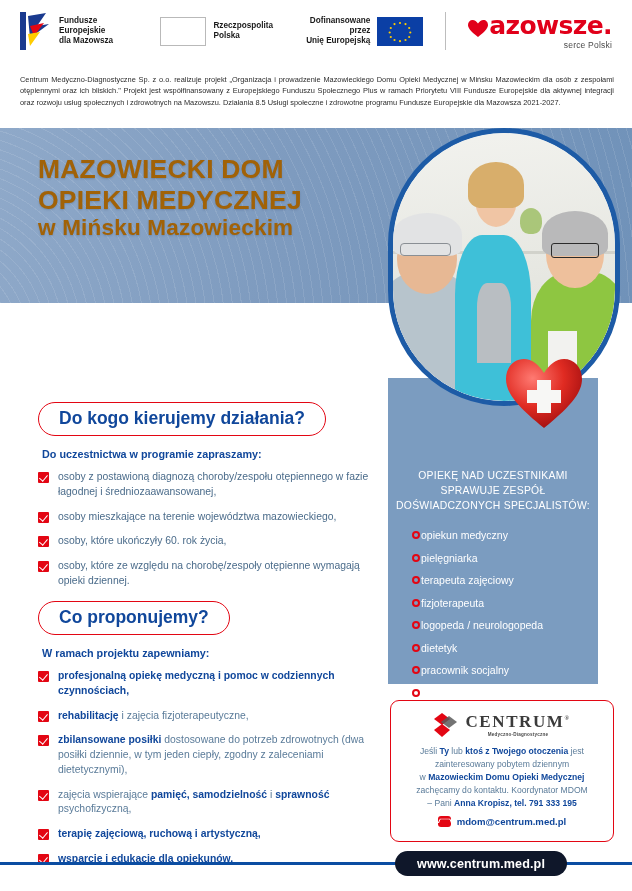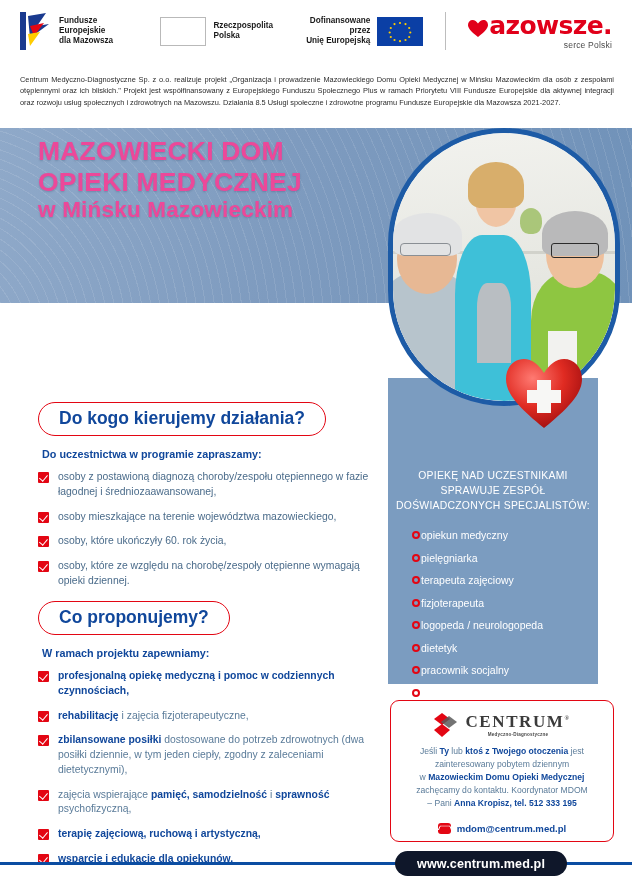--- a/index.html
+++ b/index.html
@@ -44,22 +44,22 @@
     background: linear-gradient(100deg, #8fa9c9 0%, #7e9bbf 45%, #7092b9 100%);
     overflow: hidden;
   }
   .hero::after {
     content:""; position:absolute; inset:0;
     background:
       repeating-radial-gradient(circle at -10% 120%, rgba(255,255,255,.12) 0 1px, rgba(255,255,255,0) 1px 9px);
     opacity:.85;
   }
   .hero-title {
-    position: absolute; top: 136px; left: 38px; z-index: 5;
-    color: #ec4899; font-weight: 800; font-size: 26.5px; line-height: 1.16;
+    position: absolute; top: 154px; left: 38px; z-index: 5;
+    color: #a16207; font-weight: 800; font-size: 26.5px; line-height: 1.16;
     letter-spacing: .2px; text-shadow: 0 1px 2px rgba(40,60,90,.25);
   }
   .hero-title .l3 { font-size: 22.5px; font-weight: 700; }
 
   
   .red-band {
     position: absolute; top: 303px; left: 0; width: 632px; height: 75px;
     background: #e30613;
   }
   .red-band .inner {
@@ -141,21 +141,21 @@
     padding: 9px 10px; text-align: center;
   }
   .cc-logo { display:flex; align-items:center; justify-content:center; gap:2px; margin: 2px 0 7px; }
   .cc-diamonds { width: 30px; height: 26px; position: relative; }
   .cc-name { font-family: "Liberation Serif", serif; font-weight: 700; font-size: 17px;
              letter-spacing: 1.6px; color: #3b3b3b; line-height: 1; position: relative; }
   .cc-reg { font-size: 6px; vertical-align: super; }
   .cc-sub { font-size: 4.6px; font-weight: 700; color: #4a4a4a; letter-spacing: .2px; margin-top: 1px; }
   .cc-body { font-size: 8.6px; line-height: 1.5; color: #5a7b99; }
   .cc-body b { color: #10479b; font-weight: 700; }
-  .cc-mail { display:flex; align-items:center; justify-content:center; gap:6px; margin-top: 14px; }
+  .cc-mail { display:flex; align-items:center; justify-content:center; gap:6px; margin-top: 7px; }
   .cc-mail-ico { width: 13px; height: 11px; background:#e30613; border-radius: 3px; position: relative; flex:none;}
   .cc-mail-ico::after { content:""; position:absolute; left:1.5px; top:1.5px; width:10px; height:4px;
                         border-top:1.5px solid #fff; border-left:1.5px solid #fff; border-right:1.5px solid #fff;
                         transform: perspective(8px) rotateX(34deg); }
   .cc-mail-txt { font-size: 9.6px; font-weight: 700; color: #10479b; }
 
   
   .footer-line { position: absolute; top: 862px; left: 0; width: 632px; height: 2.6px; background: #0b4da2; }
   .footer-pill {
     position: absolute; top: 851px; left: 395px; padding: 5.5px 22px;
@@ -379,21 +379,21 @@
       <span>
         <span class="cc-name"><span>CENTRUM</span><span class="cc-reg">®</span></span>
         <div class="cc-sub">Medyczno-Diagnostyczne</div>
       </span>
     </div>
     <div class="cc-body">
       <div><span>Jeśli </span><b>Ty</b><span> lub </span><b>ktoś z Twojego otoczenia</b><span> jest</span></div>
       <div>zainteresowany pobytem dziennym</div>
       <div><span>w </span><b>Mazowieckim Domu Opieki Medycznej</b></div>
       <div>zachęcamy do kontaktu. Koordynator MDOM</div>
-      <div><span>– Pani </span><b>Anna Kropisz, tel. 512 333 195</b></div>
+      <div><span>– Pani </span><b>Anna Kropisz, tel. 791 333 195</b></div>
     </div>
     <div class="cc-mail">
       <span class="cc-mail-ico"></span>
       <span class="cc-mail-txt">mdom@centrum.med.pl</span>
     </div>
   </div>
 
   <div class="footer-line"></div>
   <div class="footer-pill">www.centrum.med.pl</div>
 

